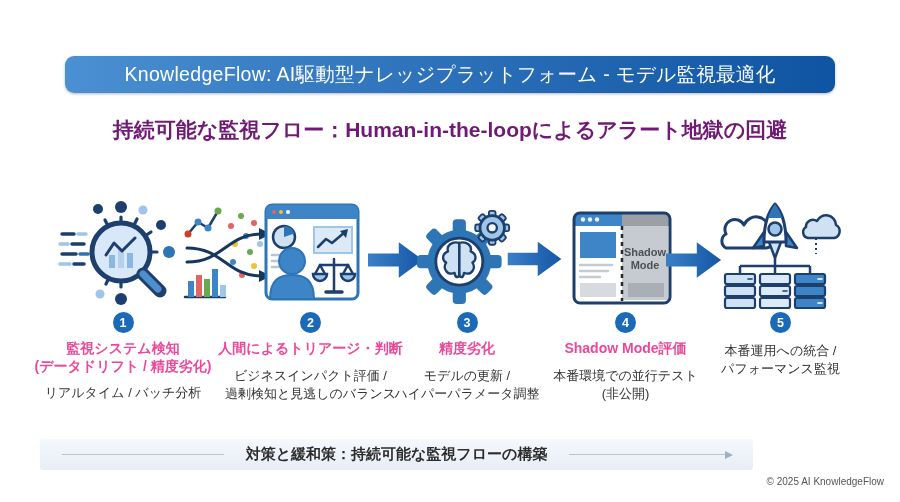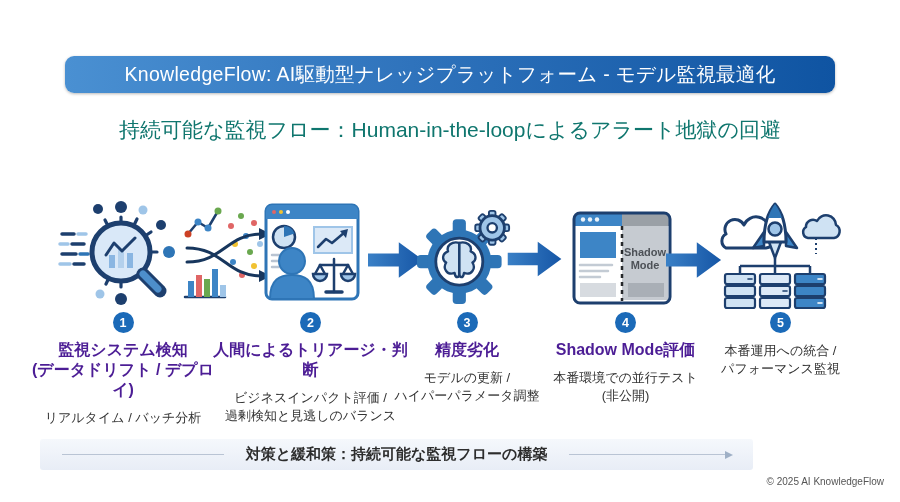--- a/index.html
+++ b/index.html
@@ -3,27 +3,27 @@
 <meta charset="utf-8">
 <style>
   html,body{margin:0;padding:0;background:#fff;}
   .canvas{position:relative;width:900px;height:502px;background:#ffffff;overflow:hidden;
           font-family:"Liberation Sans","DejaVu Sans",sans-serif;}
   .header-banner{position:absolute;left:65px;top:56px;width:770px;height:37px;border-radius:9px;
           background:linear-gradient(90deg,#4a90d2 0%,#2f73bc 45%,#0f54a2 100%);
           display:flex;align-items:center;justify-content:center;color:#fff;
           font-size:19.5px;font-weight:normal;letter-spacing:.3px;box-shadow:0 1px 3px rgba(0,0,0,.28);}
   .subtitle{position:absolute;left:0;top:116px;width:100%;text-align:center;
-          font-size:21px;font-weight:normal;color:#0f766e;}
+          font-size:21px;font-weight:bold;color:#701a75;}
   .icon{position:absolute;}
   .step{position:absolute;top:312px;text-align:center;}
   .badge{width:21px;height:21px;border-radius:50%;background:#1b6ab8;color:#fff;
           font-size:12.5px;font-weight:bold;display:flex;align-items:center;justify-content:center;
           margin:0 auto 7px auto;}
-  .step-title{font-size:16px;font-weight:bold;color:#4c1d95;line-height:1.25;}
+  .step-title{font-size:14px;font-weight:bold;color:#ec4899;line-height:1.25;}
   .step-sub{margin-top:9px;font-size:13px;color:#333;line-height:1.4;}
   .footer-banner{position:absolute;left:40px;top:439px;width:713px;height:31px;
           display:flex;align-items:center;border-radius:3px;
           background:linear-gradient(180deg,#f5f8fc 0%,#e8edf6 100%);}
   .rule{flex:1;height:1px;background:#b9c4d4;margin:0 22px;}
   .rule.arrow-end{position:relative;}
   .rule.arrow-end::after{content:"";position:absolute;right:-2px;top:-3.5px;
           border-left:8px solid #9fb0c6;border-top:4px solid transparent;border-bottom:4px solid transparent;}
   .footer-text{font-size:15px;font-weight:bold;color:#2d2d2d;white-space:nowrap;}
   .copyright{position:absolute;right:16px;top:476px;font-size:10px;color:#555;}
@@ -278,21 +278,21 @@
       <line x1="36" y1="83" x2="40" y2="83"></line>
         <line x1="71" y1="95" x2="75" y2="95"></line>
       <line x1="106" y1="83" x2="110" y2="83" stroke="#ffffff"></line>
         <line x1="106" y1="107" x2="110" y2="107" stroke="#ffffff"></line>
     </g>
   </svg>
 
   <div class="step" style="left:28px;width:190px">
     <div class="badge">1</div>
     <div class="step-title">監視システム検知</div>
-    <div class="step-title">(データドリフト / デプロイ)</div>
+    <div class="step-title">(データドリフト / 精度劣化)</div>
     <div class="step-sub">リアルタイム / バッチ分析</div>
   </div>
 
   <div class="step" style="left:213px;width:195px">
     <div class="badge">2</div>
     <div class="step-title">人間によるトリアージ・判断</div>
     <div class="step-sub">
       <div>ビジネスインパクト評価 /</div>
       <div>過剰検知と見逃しのバランス</div>
     </div>

